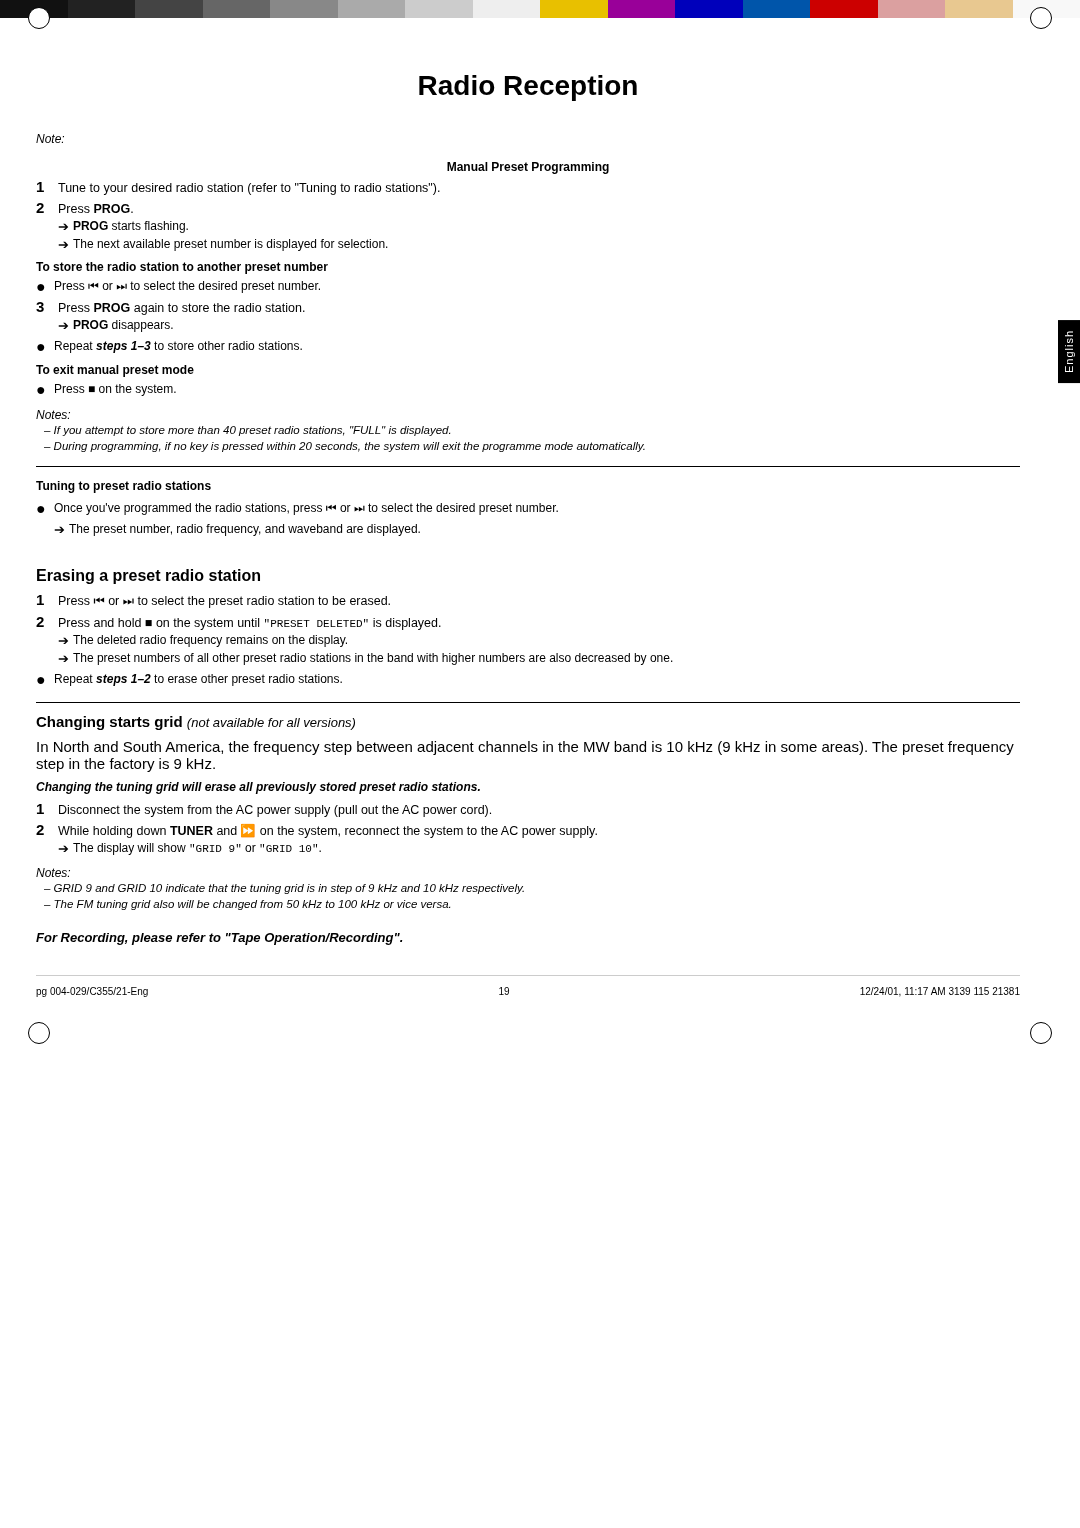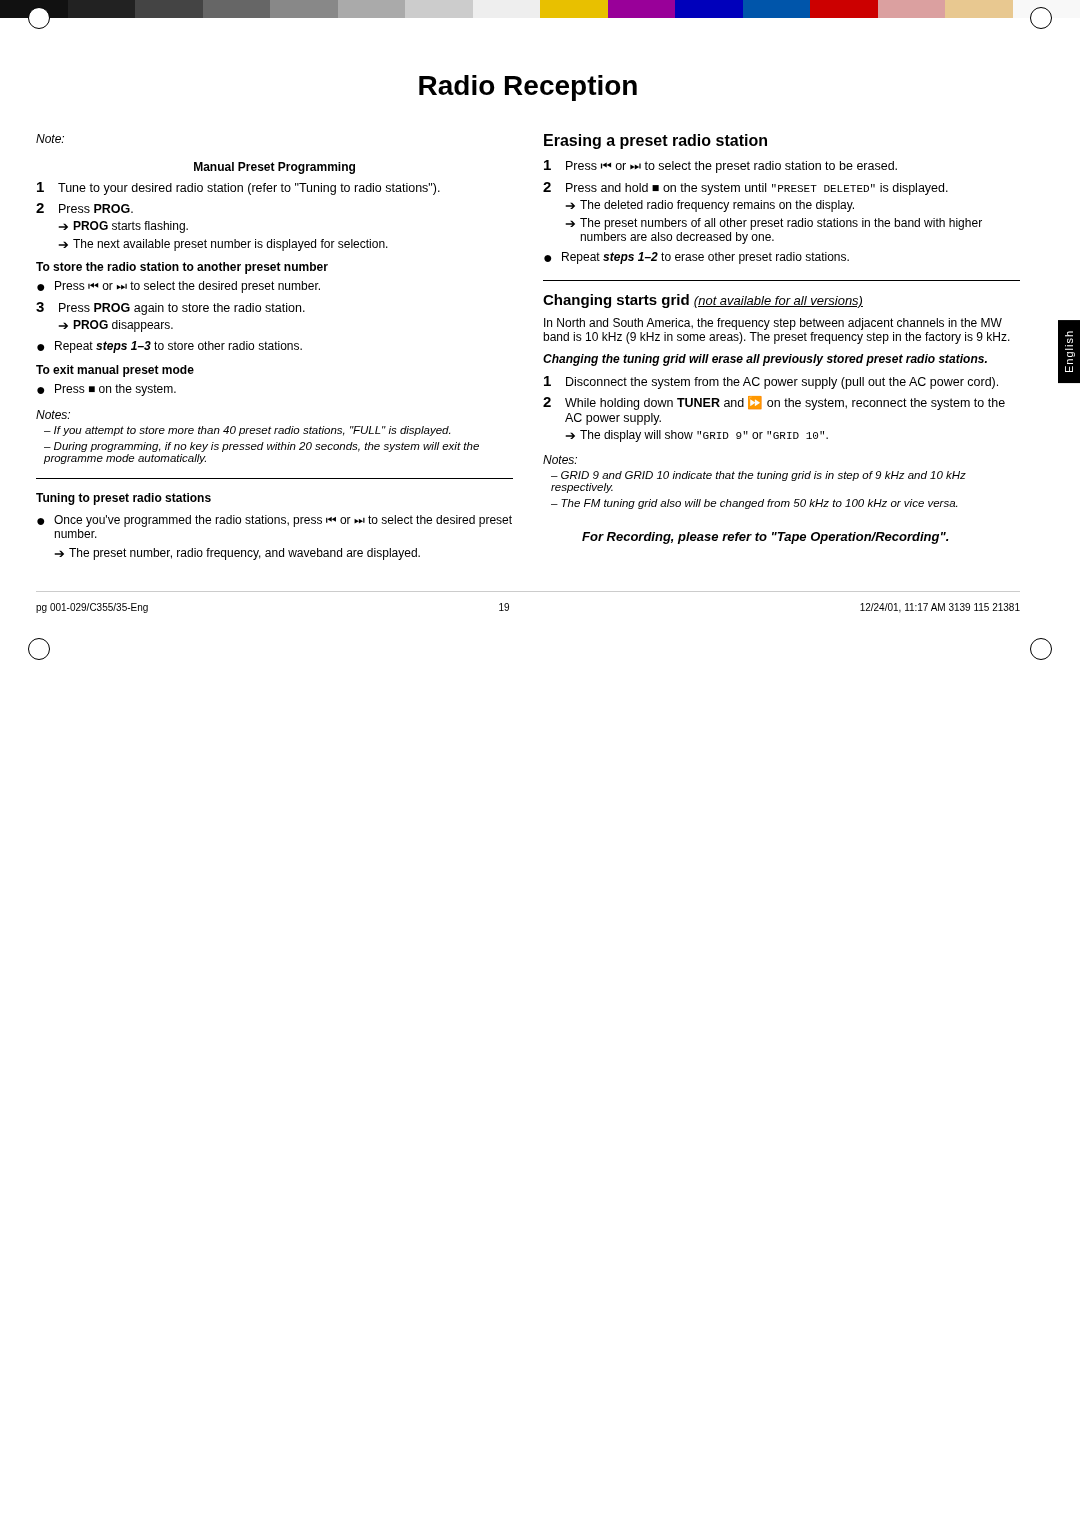--- a/index.html
+++ b/index.html
@@ -53,20 +53,21 @@
       font-size: 28px;
       font-weight: bold;
       text-align: center;
       margin-bottom: 20px;
     }
 
     
     .content-wrapper {
       display: flex;
       gap: 30px;
+      flex-direction: column;
     }
     .left-col {
       flex: 1;
     }
     .right-col {
       flex: 1;
     }
 
     
     .sidebar-tab {
@@ -208,36 +209,34 @@
 
     .changing-heading {
       font-size: 15px;
       font-weight: bold;
     }
 
     .not-available {
       font-style: italic;
       font-weight: normal;
       font-size: 13px;
-      text-decoration: underline;
     }
 
     .warning-text {
       font-weight: bold;
       font-style: italic;
       font-size: 12px;
       margin-bottom: 8px;
     }
 
     .recording-note {
       font-weight: bold;
       font-style: italic;
       font-size: 13px;
       margin-top: 20px;
-      margin-left: 39px;
     }
   </style>
 </head>
 <body>
 
 <div class="top-bar">
   <div class="top-bar-left">
     <div class="color-block" style="background:#111;"></div>
     <div class="color-block" style="background:#222;"></div>
     <div class="color-block" style="background:#444;"></div>
@@ -399,21 +398,21 @@
       </div>
 
       <hr class="section-divider">
 
       <div>
         <div class="changing-heading">
           <span>Changing starts grid</span>
           <span class="not-available"> (not available for all versions)</span>
         </div>
 
-        <p style="font-size:12px; margin: 8px 0;">In North and South America, the frequency step between adjacent channels in the MW band is 10 kHz (9 kHz in some areas). The preset frequency step in the factory is 9 kHz.</p>
+        <p style="font-size:15px; margin: 8px 0;">In North and South America, the frequency step between adjacent channels in the MW band is 10 kHz (9 kHz in some areas). The preset frequency step in the factory is 9 kHz.</p>
 
         <div class="warning-text">
           <em>Changing the tuning grid will erase all previously stored preset radio stations.</em>
         </div>
 
         <div class="step">
           <span class="step-num">1</span>
           <div class="step-content">
             <span class="step-text">Disconnect the system from the AC power supply (pull out the AC power cord).</span>
           </div>
@@ -438,21 +437,21 @@
 
         <div class="recording-note">
           <em>For Recording, please refer to "Tape Operation/Recording".</em>
         </div>
 
       </div>
     </div>
   </div>
 
   <div class="footer">
-    <span>pg 001-029/C355/35-Eng</span>
+    <span>pg 004-029/C355/21-Eng</span>
     <span>19</span>
     <span>
       <span>12/24/01, 11:17 AM</span>
       <span>3139 115 21381</span>
     </span>
   </div>
 
 </div>
 
 <div style="position:relative; height:20px; margin-top:-10px;">

